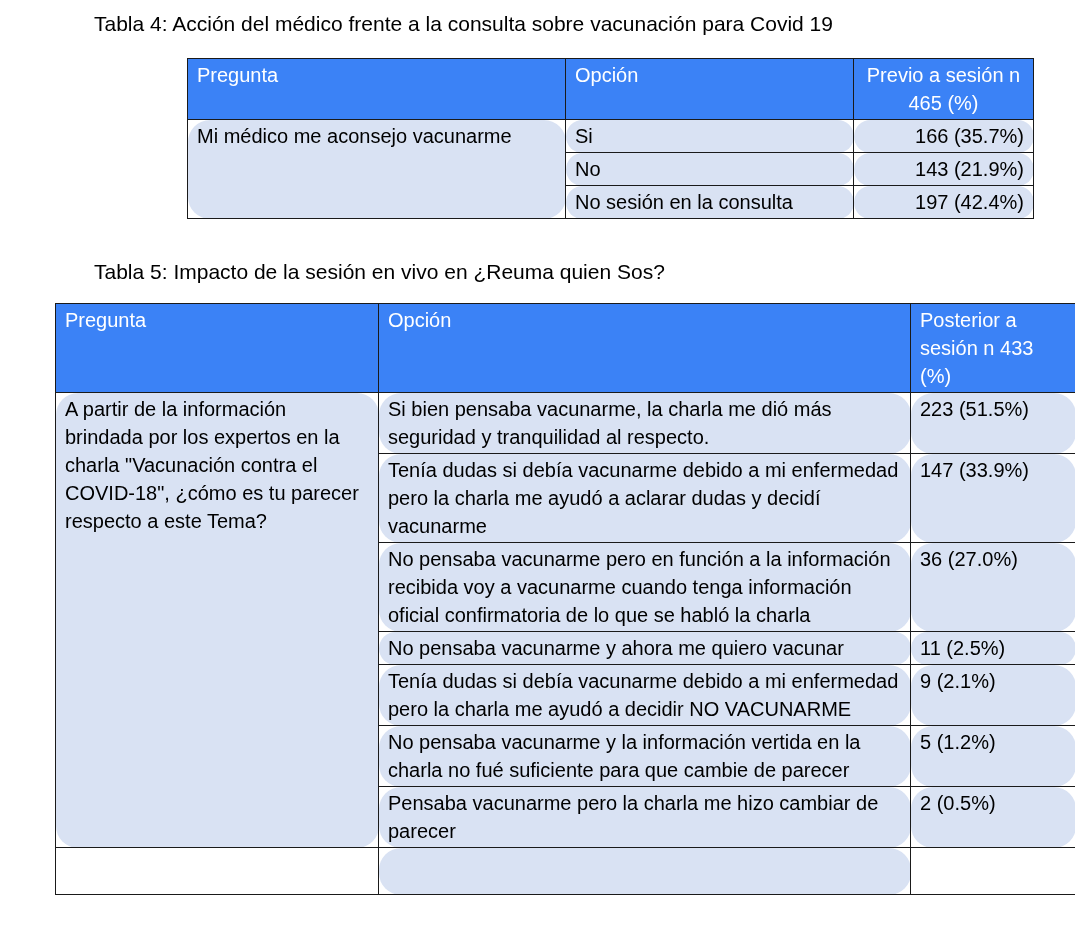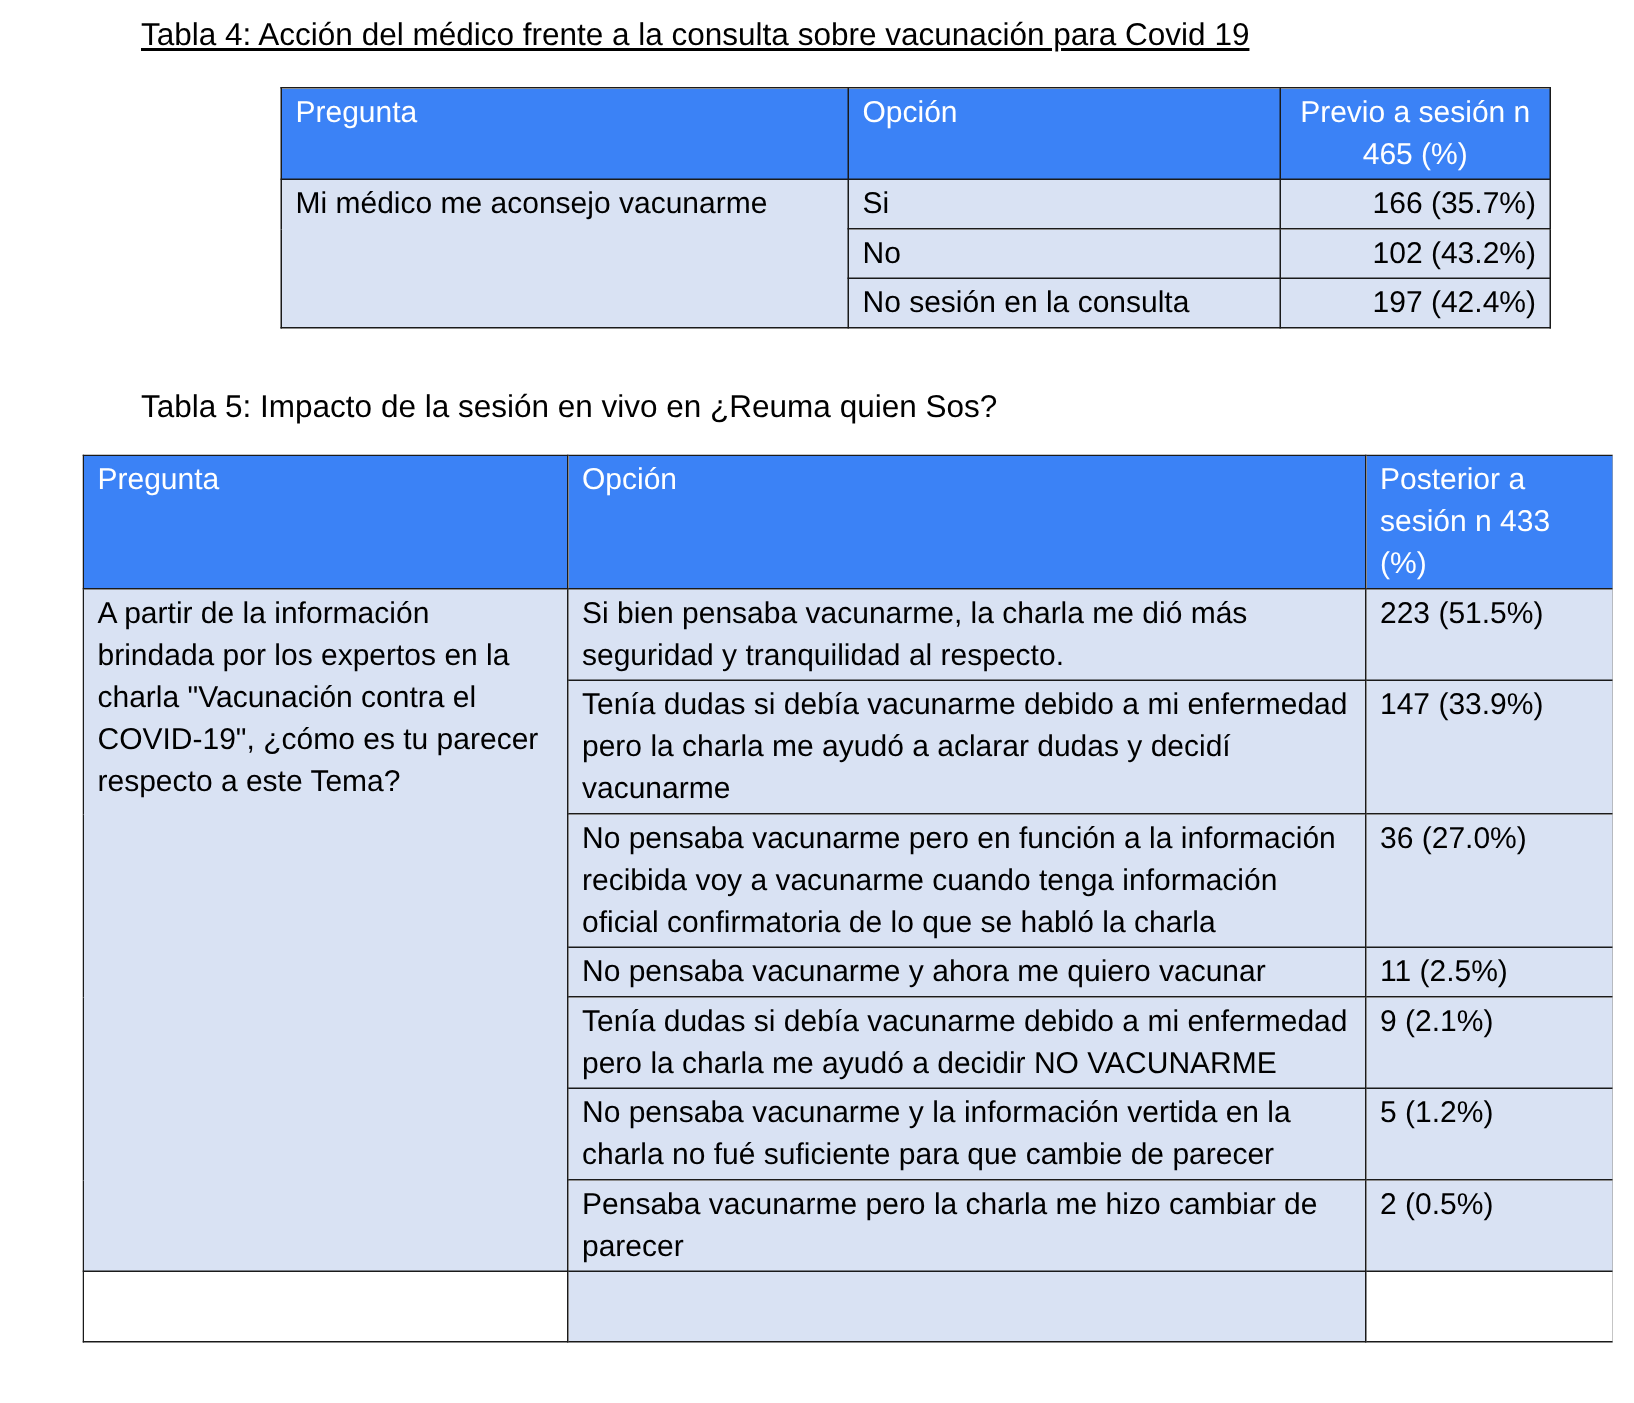--- a/index.html
+++ b/index.html
@@ -15,21 +15,21 @@
     background: #ffffff;
     overflow: hidden;
   }
   .tbl-title {
     position: absolute;
     font-size: 21px;
     line-height: 26px;
     color: #000000;
     white-space: nowrap;
   }
-  #t4-title { left: 94px; top: 11px; text-decoration: underline; }
+  #t4-title { left: 94px; top: 11px; }
   #t5-title { left: 94px; top: 259px; text-align: right; }
 
   .tbl-wrap { position: absolute; }
   #t4-wrap { left: 187px; top: 58px; width: 846px; }
   #t5-wrap { left: 55px; top: 303px; width: 1020px; height: 632px; overflow: hidden; }
 
   table {
     border-collapse: collapse;
     table-layout: fixed;
     width: 100%;
@@ -43,21 +43,21 @@
     text-align: left;
     font-weight: normal;
     color: #000000;
     overflow: hidden;
     word-wrap: break-word;
   }
   th {
     background: #3b82f6;
     color: #ffffff;
   }
-  td { background: #d9e2f3; }
+  td { background: #d9e2f3; border-radius: 22px; }
 
   
   #t4 th.c3 { text-align: center; }
   #t4 td.val { text-align: right; }
   #t4 .hrow th { height: 52px; }
 
   
   #t5 .hrow th { height: 80px; }
   #t5 tr.partial td { height: 42px; }
   td.white { background: #ffffff; }
@@ -82,21 +82,21 @@
           <th class="c2">Opción</th>
           <th class="c3">Previo a sesión n 465 (%)</th>
         </tr>
       <tr>
             <td class="q" rowspan="3">Mi médico me aconsejo vacunarme</td>
             <td class="opt">Si</td>
             <td class="val">166 (35.7%)</td>
           </tr>
           <tr>
             <td class="opt">No</td>
-            <td class="val">102 (43.2%)</td>
+            <td class="val">143 (21.9%)</td>
           </tr>
           <tr>
             <td class="opt">No sesión en la consulta</td>
             <td class="val">197 (42.4%)</td>
           </tr>
         </tbody>
     </table>
   </div>
 
   <div class="tbl-title" id="t5-title">Tabla 5: Impacto de la sesión en vivo en ¿Reuma quien Sos?</div>
@@ -108,21 +108,21 @@
         <col style="width:532px">
         <col style="width:165px">
       </colgroup>
       <tbody id="t5-body">
         <tr class="hrow">
           <th class="c1">Pregunta</th>
           <th class="c2">Opción</th>
           <th class="c3">Posterior a sesión n 433 (%)</th>
         </tr>
       <tr>
-            <td class="q" rowspan="7">A partir de la información brindada por los expertos en la charla "Vacunación contra el COVID-19", ¿cómo es tu parecer respecto a este Tema?</td>
+            <td class="q" rowspan="7">A partir de la información brindada por los expertos en la charla "Vacunación contra el COVID-18", ¿cómo es tu parecer respecto a este Tema?</td>
             <td class="opt">Si bien pensaba vacunarme, la charla me dió más seguridad y tranquilidad al respecto.</td>
             <td class="val">223 (51.5%)</td>
           </tr>
           <tr>
             <td class="opt">Tenía dudas si debía vacunarme debido a mi enfermedad pero la charla me ayudó a aclarar dudas y decidí vacunarme</td>
             <td class="val">147 (33.9%)</td>
           </tr>
           <tr>
             <td class="opt">No pensaba vacunarme pero en función a la información recibida voy a vacunarme cuando tenga información oficial confirmatoria de lo que se habló la charla</td>
             <td class="val">36 (27.0%)</td>

